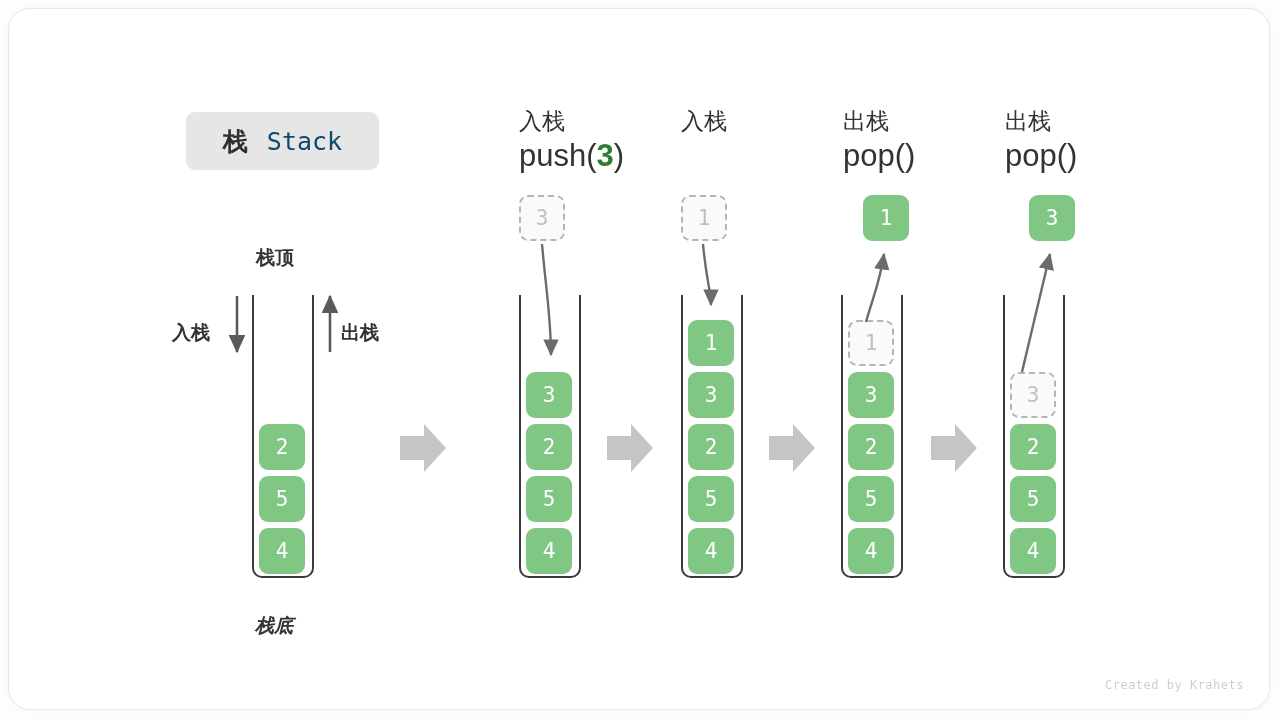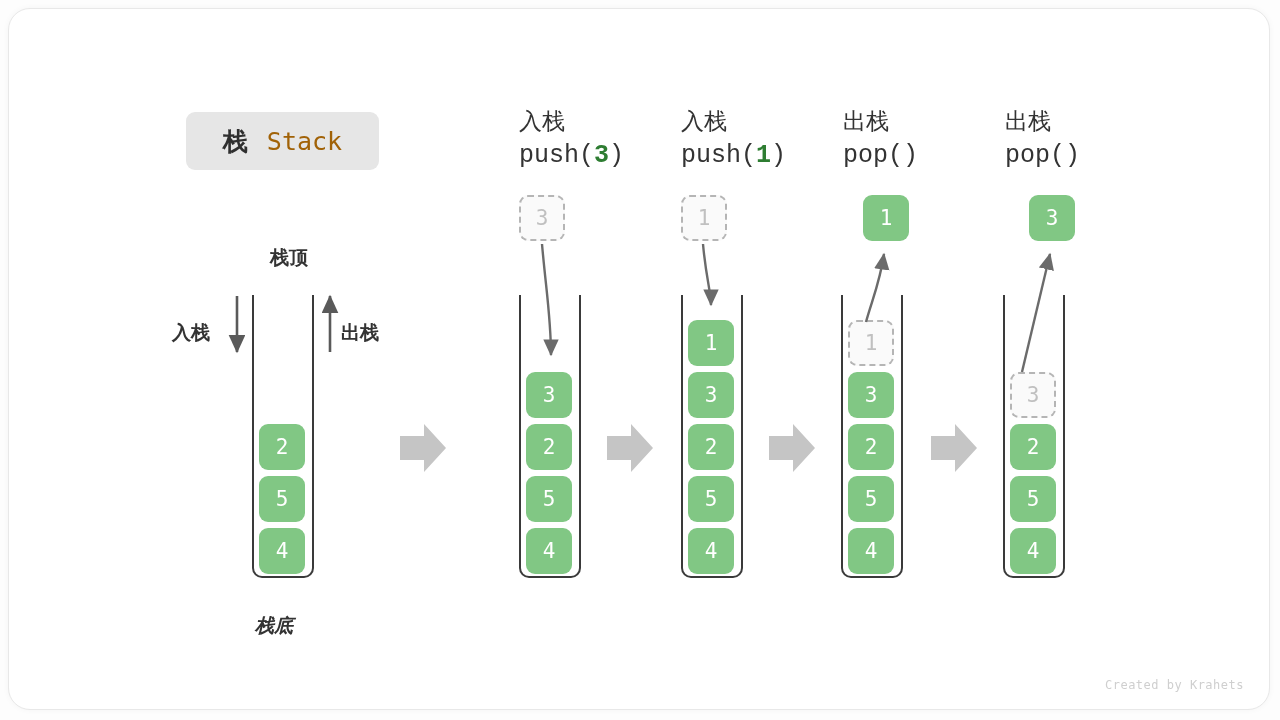--- a/index.html
+++ b/index.html
@@ -44,21 +44,21 @@
   .title-chip .t-cn {
     font-family: "Liberation Sans", sans-serif;
     font-weight: bold;
     font-size: 25px;
     color: #2f2f2f;
     letter-spacing: 1px;
   }
   .title-chip .t-en {
     font-family: "DejaVu Sans Mono", monospace;
     font-size: 25px;
-    color: #a16207;
+    color: #0c4a6e;
     margin-left: 18px;
     letter-spacing: 0px;
   }
 
   
   .cjk-bold {
     font-family: "Liberation Sans", sans-serif;
     font-weight: bold;
     font-size: 19px;
     color: #333333;
@@ -71,22 +71,22 @@
     text-align: left;
   }
   .op-cn {
     font-family: "Liberation Sans", sans-serif;
     font-size: 23px;
     color: #333333;
     line-height: 30px;
     white-space: nowrap;
   }
   .op-code {
-    font-family: Liberation Mono, monospace;
-    font-size: 25px;
+    font-family: Liberation Sans, sans-serif;
+    font-size: 31px;
     color: #333333;
     line-height: 32px;
     white-space: nowrap;
     margin-top: 4px;
   }
   .op-code .num { color: #2e7d32; font-weight: bold; }
 
   
   .stack {
     width: 62px;
@@ -166,33 +166,32 @@
 <body>
 
 <div id="page">
   <div class="card"></div>
 
   <div class="abs title-chip">
     <span class="t-cn">栈</span>
     <span class="t-en">Stack</span>
   </div>
 
-  <div class="abs cjk-bold" style="left:270px; top:245px;">栈顶</div>
+  <div class="abs cjk-bold" style="left:256px; top:245px;">栈顶</div>
   <div class="abs cjk-bold" style="left:255px; top:613px;font-style:italic;">栈底</div>
   <div class="abs cjk-bold" style="left:172px; top:320px;">入栈</div>
   <div class="abs cjk-bold" style="left:341px; top:320px;">出栈</div>
 
   <div class="abs op-caption" style="left:519px; top:106px;">
     <div class="op-cn">入栈</div>
     <div class="op-code"><span>push(</span><span class="num">3</span><span>)</span></div>
   </div>
 
   <div class="abs op-caption" style="left:681px; top:106px;">
     <div class="op-cn">入栈</div>
-    <div class="op-code"><span>push(</span><span class="num">1</span><span>)</span></div>
   </div>
 
   <div class="abs op-caption" style="left:843px; top:106px;">
     <div class="op-cn">出栈</div>
     <div class="op-code"><span>pop(</span><span class="num"></span><span>)</span></div>
   </div>
 
   <div class="abs op-caption" style="left:1005px; top:106px;">
     <div class="op-cn">出栈</div>
     <div class="op-code"><span>pop(</span><span class="num"></span><span>)</span></div>

